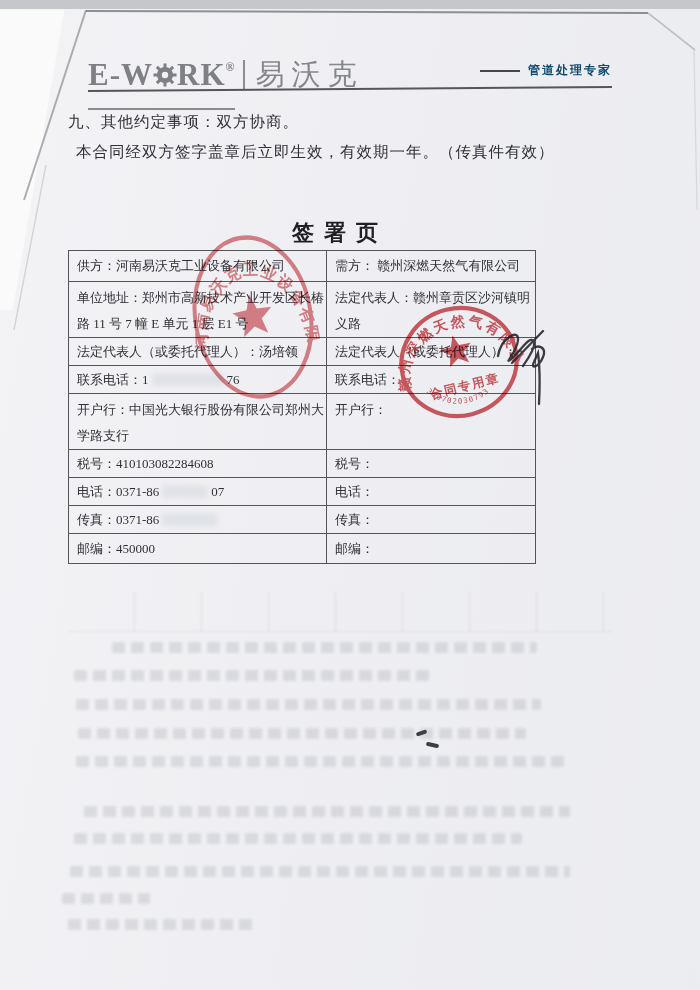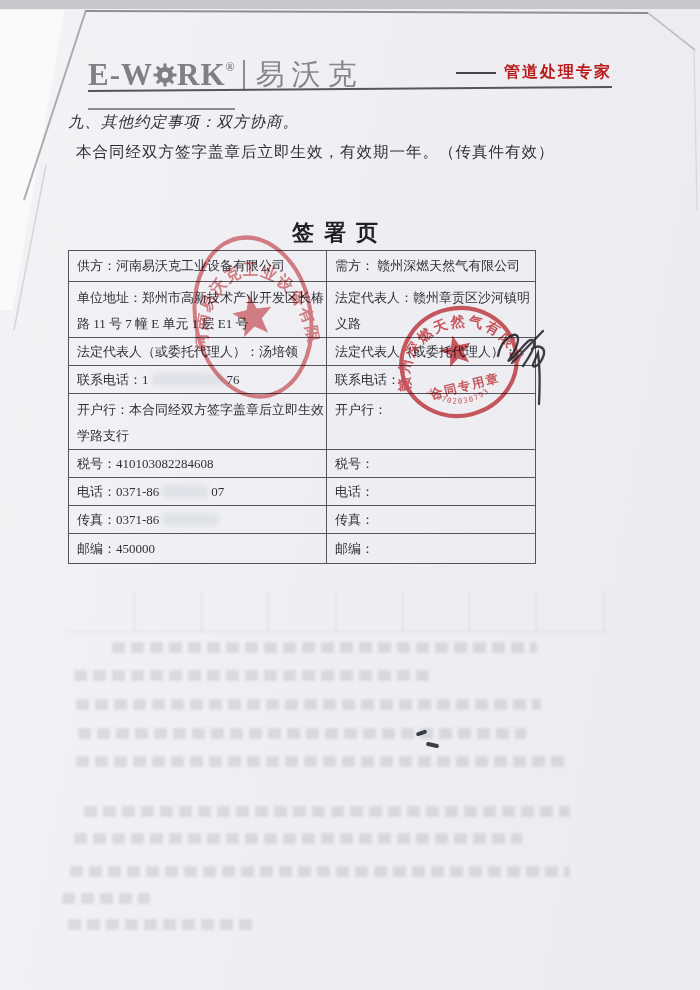--- a/index.html
+++ b/index.html
@@ -15,25 +15,25 @@
   
   .logo-row { position:absolute; left:88px; top:50px; width:524px; height:40px; }
   .logo-en { font-weight:bold; font-size:31px; letter-spacing:1px; color:#7e8085;
              border-bottom:2px solid #8a8c90; padding-bottom:16px; display:inline-block; line-height:34px; }
   .gear-svg { width:24px; height:24px; vertical-align:-2px; }
   .reg { font-size:12px; vertical-align:14px; color:#7e8085; font-weight:bold; }
   .logo-sep { display:inline-block; width:2px; height:30px; background:#8a8c90; margin:0 10px 0 8px; vertical-align:-5px; }
   .logo-cn { font-size:29px; color:#85878c; letter-spacing:7px; vertical-align:1px; font-family:"Liberation Sans",sans-serif; }
   .tagline { position:absolute; right:88px; top:62px; display:flex; align-items:center; gap:8px; }
   .tag-dash { width:40px; height:2px; background:#46474c; }
-  .tag-text { font-size:16px; font-weight:bold; color:#b91c1c; letter-spacing:2px; }
+  .tag-text { font-size:12px; font-weight:bold; color:#0c4a6e; letter-spacing:2px; }
   .main-rule { position:absolute; left:88px; top:88px; width:524px; height:2px; background:#55565a; transform:rotate(-0.45deg); }
 
   
-  .clause { position:absolute; left:68px; top:112px; font-size:15.5px; letter-spacing:1px;font-style:italic; }
+  .clause { position:absolute; left:68px; top:112px; font-size:15.5px; letter-spacing:1px; }
   .validity { position:absolute; left:76px; top:142px; font-size:15.5px; letter-spacing:1px; }
   .page-title { position:absolute; left:0; top:218px; width:680px; text-align:center;
                 font-size:22px; font-weight:bold; letter-spacing:10px; color:#1f2024; }
 
   
   .sigtable { position:absolute; left:68px; top:250px; width:468px; border:1px solid #54555b; font-size:13px; }
   .row { display:flex; border-top:1px solid #54555b; }
   .row:first-child { border-top:none; }
   .cell { padding-left:8px; white-space:pre-wrap; }
   .cell-l { width:258px; border-right:1px solid #54555b; }
@@ -115,21 +115,21 @@
     </div>
     <div class="row r-single">
       <div class="cell cell-l">法定代表人（或委托代理人）：汤培领</div>
       <div class="cell cell-r">法定代表人（或委托代理人）：</div>
     </div>
     <div class="row r-single">
       <div class="cell cell-l"><span>联系电话：1</span><span class="blur-redact" style="width:72px"></span><span>76</span></div>
       <div class="cell cell-r">联系电话：</div>
     </div>
     <div class="row r-tall">
-      <div class="cell cell-l">开户行：本合同经双方签字盖章后立即生效
+      <div class="cell cell-l">开户行：中国光大银行股份有限公司郑州大
 学路支行</div>
       <div class="cell cell-r">开户行：</div>
     </div>
     <div class="row r-single">
       <div class="cell cell-l">税号：410103082284608</div>
       <div class="cell cell-r">税号：</div>
     </div>
     <div class="row r-single">
       <div class="cell cell-l"><span>电话：0371-86</span><span class="blur-redact" style="width:46px"></span><span>07</span></div>
       <div class="cell cell-r">电话：</div>

